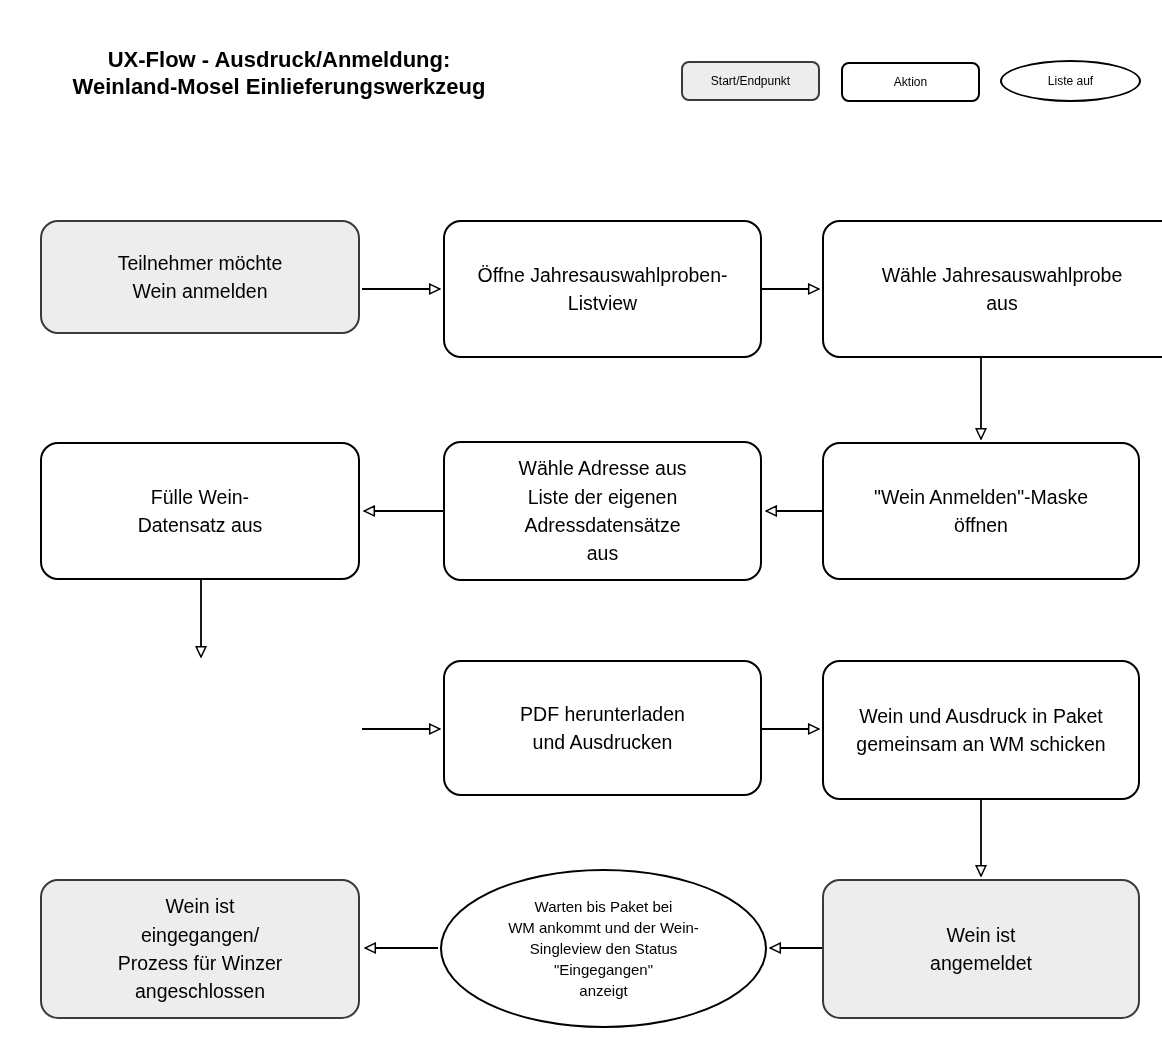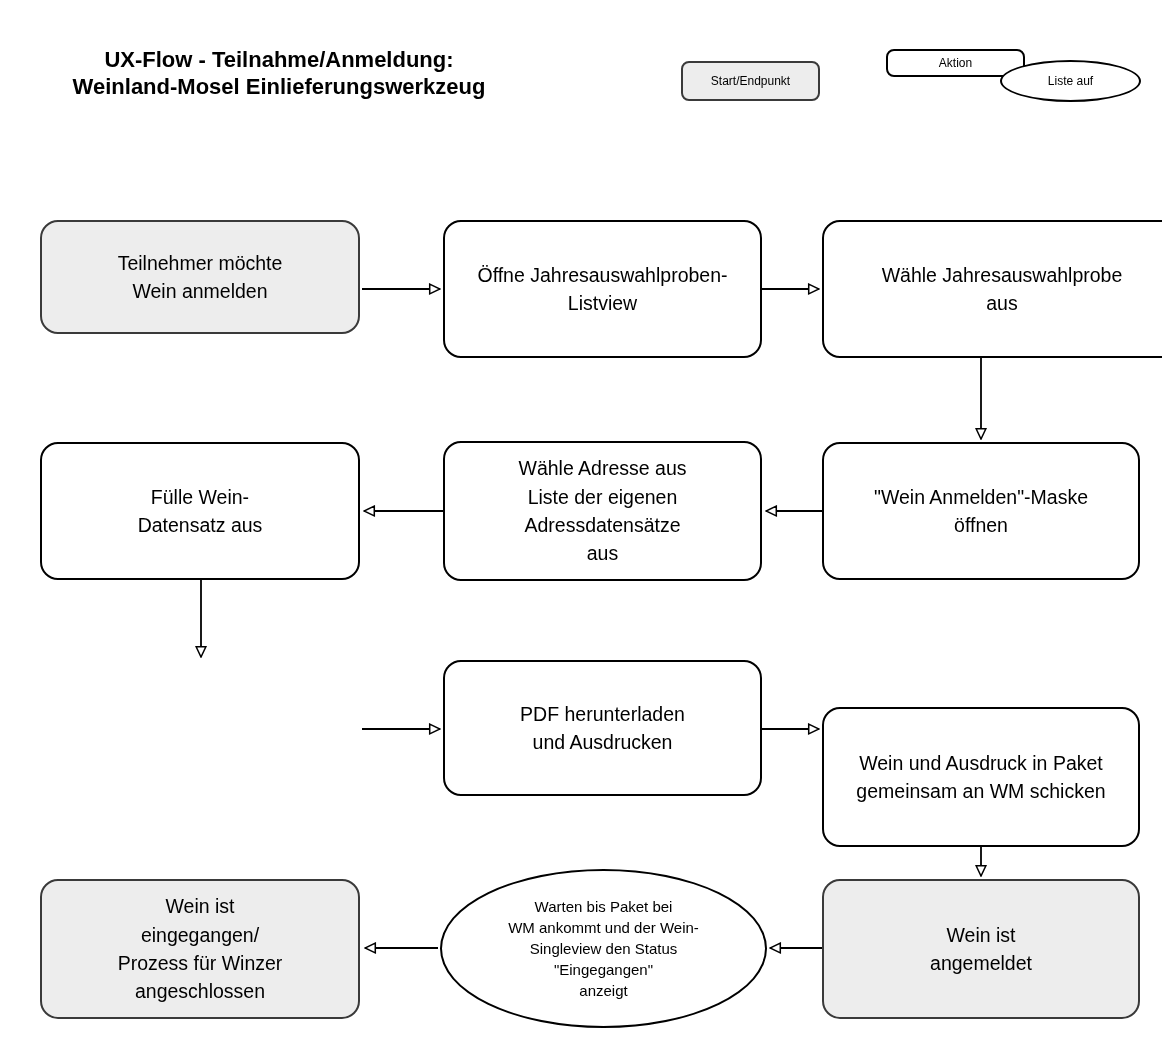--- a/index.html
+++ b/index.html
@@ -43,27 +43,27 @@
       <line x1="443" y1="511" x2="364" y2="511" marker-end="url(#arrow)"></line>
       <line x1="201" y1="580" x2="201" y2="657" marker-end="url(#arrow)"></line>
       <line x1="362" y1="729" x2="440" y2="729" marker-end="url(#arrow)"></line>
       <line x1="762" y1="729" x2="819" y2="729" marker-end="url(#arrow)"></line>
       <line x1="981" y1="800" x2="981" y2="876" marker-end="url(#arrow)"></line>
       <line x1="822" y1="948" x2="770" y2="948" marker-end="url(#arrow)"></line>
       <line x1="438" y1="948" x2="365" y2="948" marker-end="url(#arrow)"></line>
     </g>
   </svg>
 
-  <div class="title">UX-Flow - Teilnahme/Anmeldung:
+  <div class="title">UX-Flow - Ausdruck/Anmeldung:
 Weinland-Mosel Einlieferungswerkzeug</div>
 
   <div class="legend-item start-end" style="left:681px;top:61px;width:139px;height:40px;">
     <span class="label">Start/Endpunkt</span>
   </div>
-  <div class="legend-item" style="left:841px;top:49px;width:139px;height:28px;margin-left:45px;">
+  <div class="legend-item" style="left:841px;top:62px;width:139px;height:40px;">
     <span class="label">Aktion</span>
   </div>
   <div class="legend-item wait" style="left:1000px;top:60px;width:141px;height:42px;">
     <span class="label">Liste auf</span>
   </div>
 
   <div class="node start-end" style="left:40px;top:220px;width:320px;height:114px;">
     <div class="label">Teilnehmer möchte
 Wein anmelden</div>
   </div>
@@ -88,21 +88,21 @@
   </div>
   <div class="node" style="left:822px;top:442px;width:318px;height:138px;">
     <div class="label">"Wein Anmelden"-Maske
 öffnen</div>
   </div>
 
   <div class="node" style="left:443px;top:660px;width:319px;height:136px;">
     <div class="label">PDF herunterladen
 und Ausdrucken</div>
   </div>
-  <div class="node" style="left:822px;top:660px;width:318px;height:140px;margin-top:47px;">
+  <div class="node" style="left:822px;top:660px;width:318px;height:140px;">
     <div class="label">Wein und Ausdruck in Paket
 gemeinsam an WM schicken</div>
   </div>
 
   <div class="node start-end" style="left:40px;top:879px;width:320px;height:140px;">
     <div class="label">Wein ist
 eingegangen/
 Prozess für Winzer
 angeschlossen</div>
   </div>

